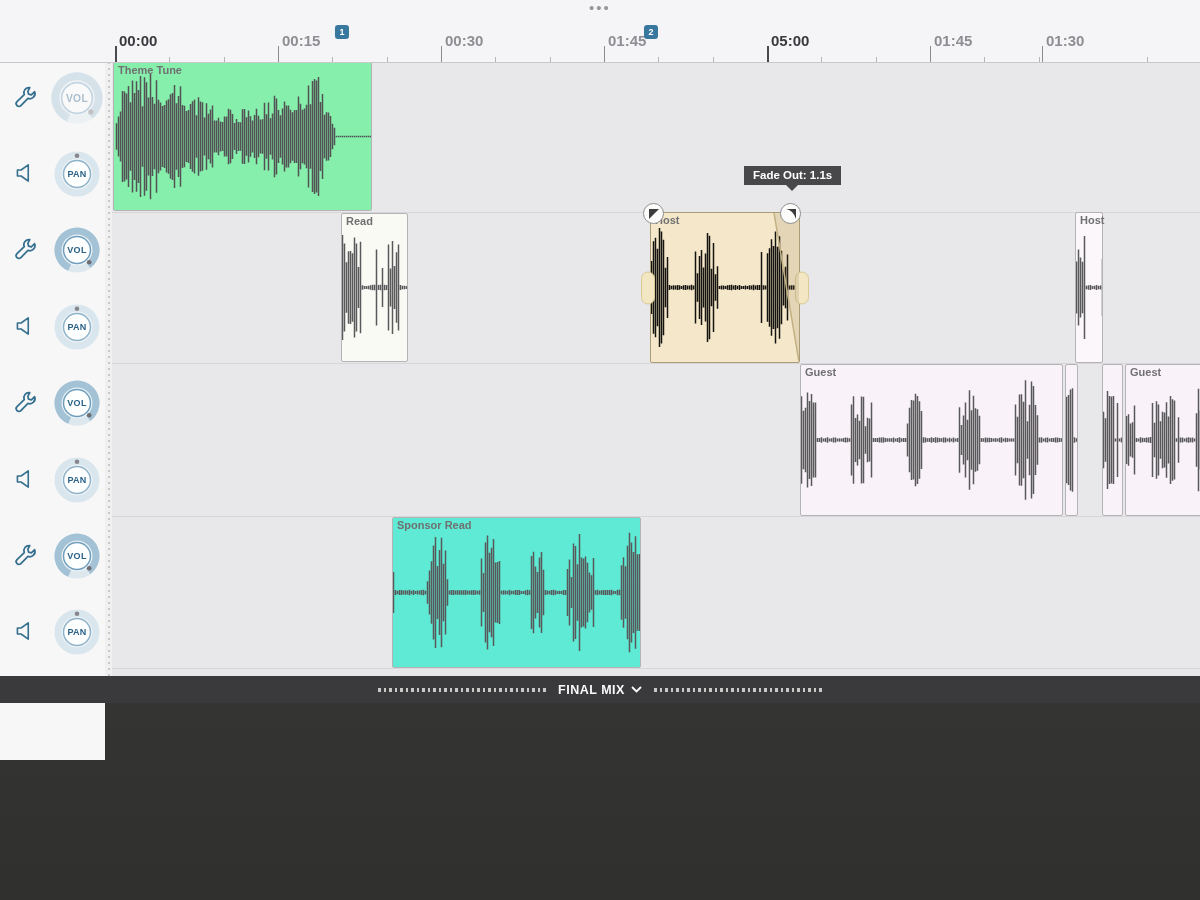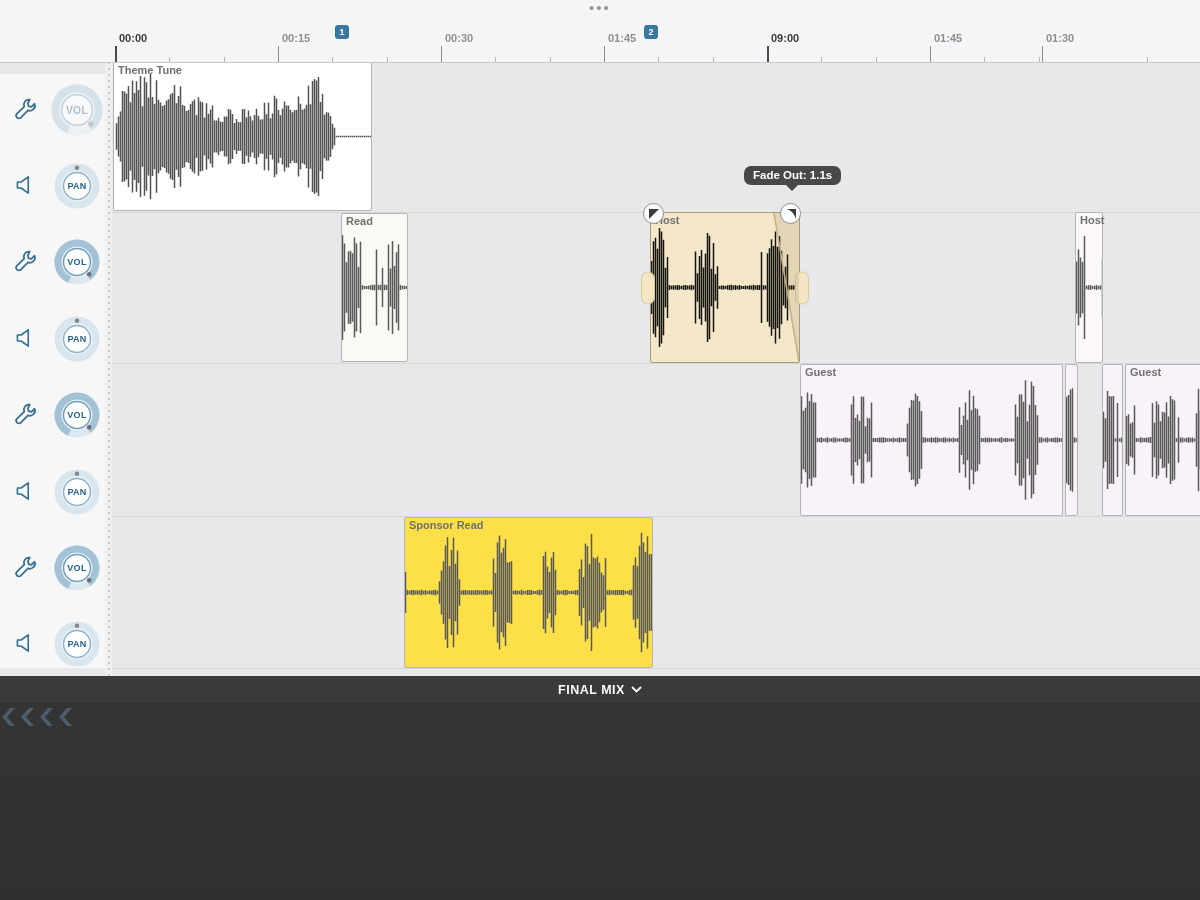--- a/index.html
+++ b/index.html
@@ -6,50 +6,50 @@
   .stage{position:relative;width:1200px;height:900px;overflow:hidden;
     font-family:"Liberation Sans",sans-serif;background:#e8e8ea;}
   
   .topbar{position:absolute;left:0;top:0;width:1200px;height:62px;background:#f5f5f7;
     border-bottom:1px solid #c9c9cb;z-index:5;}
   .handle-dots{position:absolute;left:0;right:0;top:1px;text-align:center;color:#97979b;
     font-size:15px;letter-spacing:2px;line-height:14px;}
   .tick{position:absolute;bottom:0;width:1px;height:5px;background:#b7b7b9;}
   .tick.major{height:16px;width:1px;background:#8c8c90;}
   .tick.bold{background:#4a4a4e;width:2px;}
-  .rlabel{position:absolute;left:4px;top:-14px;font-size:11px;font-weight:bold;color:#8e8e93;white-space:nowrap;}
+  .rlabel{position:absolute;left:4px;top:-14px;font-size:15px;font-weight:bold;color:#8e8e93;white-space:nowrap;}
   .rlabel.bold{color:#3a3a3e;}
   .marker{position:absolute;top:25px;width:14px;height:14px;border-radius:3px;background:#38789f;
     color:#fff;font-size:9px;font-weight:bold;display:flex;align-items:center;justify-content:center;z-index:6;}
   
-  .sidebar{position:absolute;left:0;top:62px;width:105px;height:594px;background:#f7f7f8;z-index:4;margin-top:12px;}
+  .sidebar{position:absolute;left:0;top:62px;width:105px;height:698px;background:#f7f7f8;z-index:4;}
   .sidebar-divider{position:absolute;left:105px;top:62px;width:7px;height:614px;background:#f0f0f1;
     background-image:repeating-linear-gradient(180deg,#c9c9cb 0 2px,transparent 2px 6px);
     background-size:2px 100%;background-position:center top;background-repeat:no-repeat;z-index:4;}
   .srow-icon{position:absolute;left:12px;width:28px;height:28px;}
   .srow-knob{position:absolute;left:52px;width:50px;height:50px;}
   .srow-knob.ghost{opacity:.38;transform:scale(1.14);}
   
   .timeline{position:absolute;left:112px;top:62px;width:1088px;height:614px;background:#e8e8ea;overflow:hidden;}
   .trackline{position:absolute;left:0;width:1088px;height:1px;background:#d7d7d9;}
   .clip{position:absolute;border:1px solid #b4b4b6;border-radius:2px;box-sizing:border-box;}
   .clip .wavebox{position:absolute;inset:0;overflow:hidden;border-radius:2px;}
   .clip .clabel{position:absolute;top:1px;left:4px;font-size:11px;font-weight:bold;color:#707072;white-space:nowrap;z-index:2;}
   .clip.selected{border-color:#a99c77;z-index:3;overflow:visible;}
   .fadehandle{position:absolute;width:21px;height:21px;border-radius:50%;background:#fcfcfb;
     border:1.5px solid #8d8d8f;box-sizing:border-box;z-index:4;display:flex;align-items:center;justify-content:center;}
   .trimpill{position:absolute;width:14px;height:33px;border-radius:8px;background:#f2e6c3;
     border:1px solid #d9c995;box-sizing:border-box;top:50%;transform:translateY(-50%);z-index:1;}
   .tooltip{position:absolute;background:#48484a;color:#fff;font-size:11.5px;font-weight:bold;
-    padding:3px 9px 4px;border-radius:7px;z-index:10;white-space:nowrap;}
+    padding:3px 9px 4px;border-radius:0;z-index:10;white-space:nowrap;}
   .tooltip .tarrow{position:absolute;bottom:-6px;left:42px;width:0;height:0;
     border-left:6px solid transparent;border-right:6px solid transparent;border-top:6px solid #48484a;}
   
   .mixerbar{position:absolute;left:0;top:676px;width:1200px;height:27px;background:#3a3a3c;
-    display:flex;align-items:center;justify-content:center;gap:12px;z-index:5;flex-direction:column;}
+    display:flex;align-items:center;justify-content:center;gap:12px;z-index:5;}
   .mixdash{width:168px;height:4px;
     background:repeating-linear-gradient(90deg,#c9c9c7 0 2.5px,transparent 2.5px 5.5px);}
   .mixlabel{color:#fbfbfb;font-size:12.5px;font-weight:bold;letter-spacing:.5px;display:flex;align-items:center;gap:6px;}
   
   .bottompanel{position:absolute;left:0;top:703px;width:1200px;height:197px;
     background:linear-gradient(180deg,#343432 0%,#30302e 100%);}
   svg{display:block;}
 </style>
 </head>
 <body>
@@ -73,21 +73,21 @@
           <span class="rlabel">00:30</span>
         </div>
         <div class="tick" style="left: 495.333px;"></div>
         <div class="tick" style="left: 549.667px;"></div>
         <div class="tick major" style="left: 604px;">
           <span class="rlabel">01:45</span>
         </div>
         <div class="tick" style="left: 658.333px;"></div>
         <div class="tick" style="left: 712.667px;"></div>
         <div class="tick major bold" style="left: 767px;">
-          <span class="rlabel bold">09:00</span>
+          <span class="rlabel bold">05:00</span>
         </div>
         <div class="tick" style="left: 821.333px;"></div>
         <div class="tick" style="left: 875.667px;"></div>
         <div class="tick major" style="left: 930px;">
           <span class="rlabel">01:45</span>
         </div>
         <div class="tick" style="left: 984.333px;"></div>
         <div class="tick" style="left: 1038.67px;"></div>
         <div class="tick major" style="left: 1042px;">
           <span class="rlabel">01:30</span>
@@ -210,21 +210,21 @@
         </svg>
       </div>
     </div>
   <div class="sidebar-divider"></div>
 
   <div class="timeline" id="timeline">
       <div class="trackline" style="top: 150px;"></div>
       <div class="trackline" style="top: 301px;"></div>
       <div class="trackline" style="top: 454px;"></div>
       <div class="trackline" style="top: 606px;"></div>
-      <div class="clip" style="left: 1px; top: 0px; width: 259px; height: 149px; background: #ffffff;">
+      <div class="clip" style="left: 1px; top: 0px; width: 259px; height: 149px; background: #86efac;">
         <div class="wavebox">
           <svg width="257" height="147" viewBox="0 0 257 147">
             <path d="M0.5 73.5L0.5 73.5M2.5 60.2L2.5 86.8M4.5 53.4L4.5 93.6M6.5 48.6L6.5 98.4M8.5 28.1L8.5 118.9M10.5 28.6L10.5 118.4M12.5 30.4L12.5 116.6M14.5 23.0L14.5 124.0M16.5 39.2L16.5 107.8M18.5 17.6L18.5 129.4M20.5 30.1L20.5 116.9M22.5 18.2L22.5 128.8M24.5 27.1L24.5 119.9M26.5 13.1L26.5 133.9M28.5 43.3L28.5 103.7M30.5 14.3L30.5 132.7M32.5 19.3L32.5 127.7M34.5 34.4L34.5 112.6M36.5 10.8L36.5 136.2M38.5 33.9L38.5 113.1M40.5 40.8L40.5 106.2M42.5 17.3L42.5 129.7M44.5 36.8L44.5 110.2M46.5 39.4L46.5 107.6M48.5 42.9L48.5 104.1M50.5 41.9L50.5 105.1M52.5 37.4L52.5 109.6M54.5 36.2L54.5 110.8M56.5 31.3L56.5 115.7M58.5 29.9L58.5 117.1M60.5 22.1L60.5 124.9M62.5 40.2L62.5 106.8M64.5 33.0L64.5 114.0M66.5 23.3L66.5 123.7M68.5 42.0L68.5 105.0M70.5 42.8L70.5 104.2M72.5 47.9L72.5 99.1M74.5 47.1L74.5 99.9M76.5 41.1L76.5 105.9M78.5 38.3L78.5 108.7M80.5 36.5L80.5 110.5M82.5 52.3L82.5 94.7M84.5 34.3L84.5 112.7M86.5 38.5L86.5 108.5M88.5 39.3L88.5 107.7M90.5 54.4L90.5 92.6M92.5 40.3L92.5 106.7M94.5 50.8L94.5 96.2M96.5 46.4L96.5 100.6M98.5 42.4L98.5 104.6M100.5 57.5L100.5 89.5M102.5 57.4L102.5 89.6M104.5 54.8L104.5 92.2M106.5 58.5L106.5 88.5M108.5 58.9L108.5 88.1M110.5 53.4L110.5 93.6M112.5 53.5L112.5 93.5M114.5 45.8L114.5 101.2M116.5 46.8L116.5 100.2M118.5 51.0L118.5 96.0M120.5 60.1L120.5 86.9M122.5 56.1L122.5 90.9M124.5 58.9L124.5 88.1M126.5 59.3L126.5 87.7M128.5 46.2L128.5 100.8M130.5 45.9L130.5 101.1M132.5 54.3L132.5 92.7M134.5 47.4L134.5 99.6M136.5 53.3L136.5 93.7M138.5 57.5L138.5 89.5M140.5 51.9L140.5 95.1M142.5 45.7L142.5 101.3M144.5 52.8L144.5 94.2M146.5 56.6L146.5 90.4M148.5 56.3L148.5 90.7M150.5 39.8L150.5 107.2M152.5 51.2L152.5 95.8M154.5 39.6L154.5 107.4M156.5 55.3L156.5 91.7M158.5 50.4L158.5 96.6M160.5 32.7L160.5 114.3M162.5 35.4L162.5 111.6M164.5 47.1L164.5 99.9M166.5 52.3L166.5 94.7M168.5 45.6L168.5 101.4M170.5 38.4L170.5 108.6M172.5 42.6L172.5 104.4M174.5 42.5L174.5 104.5M176.5 46.7L176.5 100.3M178.5 49.3L178.5 97.7M180.5 47.0L180.5 100.0M182.5 47.1L182.5 99.9M184.5 33.6L184.5 113.4M186.5 40.8L186.5 106.2M188.5 46.7L188.5 100.3M190.5 45.4L190.5 101.6M192.5 41.8L192.5 105.2M194.5 22.4L194.5 124.6M196.5 41.3L196.5 105.7M198.5 17.9L198.5 129.1M200.5 16.0L200.5 131.0M202.5 17.4L202.5 129.6M204.5 14.0L204.5 133.0M206.5 38.9L206.5 108.1M208.5 31.1L208.5 115.9M210.5 51.8L210.5 95.2M212.5 49.2L212.5 97.8M214.5 49.5L214.5 97.5M216.5 52.9L216.5 94.1M218.5 60.8L218.5 86.2M220.5 64.8L220.5 82.2M222.5 72.7L222.5 74.3M224.5 72.7L224.5 74.3M226.5 72.7L226.5 74.3M228.5 72.7L228.5 74.3M230.5 72.7L230.5 74.3M232.5 72.7L232.5 74.3M234.5 72.7L234.5 74.3M236.5 72.7L236.5 74.3M238.5 72.7L238.5 74.3M240.5 72.7L240.5 74.3M242.5 72.7L242.5 74.3M244.5 72.7L244.5 74.3M246.5 72.7L246.5 74.3M248.5 72.7L248.5 74.3M250.5 72.7L250.5 74.3M252.5 72.7L252.5 74.3M254.5 72.7L254.5 74.3M256.5 72.7L256.5 74.3" stroke="#525254" stroke-width="1.5" fill="none"></path>
           </svg>
         </div>
         <span class="clabel">Theme Tune</span>
       </div>
       <div class="clip" style="left: 229px; top: 151px; width: 67px; height: 149px; background: rgb(250, 250, 245);">
         <div class="wavebox">
           <svg width="65" height="147" viewBox="0 0 65 147">
@@ -288,21 +288,21 @@
         </div>
       </div>
       <div class="clip" style="left: 1013px; top: 302px; width: 85px; height: 152px; background: rgb(249, 242, 248);">
         <div class="wavebox">
           <svg width="83" height="150" viewBox="0 0 83 150">
             <path d="M0.5 51.1L0.5 98.9M2.5 49.2L2.5 100.8M4.5 58.4L4.5 91.6M6.5 57.3L6.5 92.7M8.5 40.5L8.5 109.5M10.5 73.0L10.5 77.0M12.5 73.5L12.5 76.5M14.5 72.2L14.5 77.8M16.5 72.8L16.5 77.2M18.5 73.1L18.5 76.9M20.5 72.4L20.5 77.6M22.5 72.4L22.5 77.6M24.5 72.1L24.5 77.9M26.5 38.1L26.5 111.9M28.5 57.7L28.5 92.3M30.5 36.3L30.5 113.7M32.5 39.6L32.5 110.4M34.5 56.2L34.5 93.8M36.5 46.7L36.5 103.3M38.5 47.4L38.5 102.6M40.5 37.2L40.5 112.8M42.5 51.5L42.5 98.5M44.5 30.9L44.5 119.1M46.5 34.3L46.5 115.7M48.5 35.5L48.5 114.5M50.5 73.2L50.5 76.8M52.5 52.2L52.5 97.8M54.5 72.6L54.5 77.4M56.5 72.6L56.5 77.4M58.5 73.4L58.5 76.6M60.5 72.8L60.5 77.2M62.5 72.3L62.5 77.7M64.5 72.8L64.5 77.2M66.5 72.6L66.5 77.4M68.5 73.4L68.5 76.6M70.5 48.2L70.5 101.8M72.5 23.8L72.5 126.2M74.5 45.5L74.5 104.5M76.5 55.5L76.5 94.5M78.5 32.7L78.5 117.3M80.5 42.6L80.5 107.4M82.5 47.8L82.5 102.2" stroke="#59595b" stroke-width="1.5" fill="none"></path>
           </svg>
         </div>
         <span class="clabel">Guest</span>
       </div>
-      <div class="clip" style="left: 292px; top: 455px; width: 249px; height: 151px; background: #fde047; padding-left: 20px;">
+      <div class="clip" style="left: 280px; top: 455px; width: 249px; height: 151px; background: #5eead4; padding-left: 20px;">
         <div class="wavebox">
           <svg width="247" height="149" viewBox="0 0 247 149">
             <path d="M0.5 54.0L0.5 95.0M2.5 71.9L2.5 77.1M4.5 72.7L4.5 76.3M6.5 72.1L6.5 76.9M8.5 72.0L8.5 77.0M10.5 72.4L10.5 76.6M12.5 72.2L12.5 76.8M14.5 72.5L14.5 76.5M16.5 71.8L16.5 77.2M18.5 72.8L18.5 76.2M20.5 72.1L20.5 76.9M22.5 73.0L22.5 76.0M24.5 72.4L24.5 76.6M26.5 72.6L26.5 76.4M28.5 72.0L28.5 77.0M30.5 71.8L30.5 77.2M32.5 72.8L32.5 76.2M34.5 63.2L34.5 85.8M36.5 52.6L36.5 96.4M38.5 43.3L38.5 105.7M40.5 27.5L40.5 121.5M42.5 19.0L42.5 130.0M44.5 48.1L44.5 100.9M46.5 31.9L46.5 117.1M48.5 19.7L48.5 129.3M50.5 45.7L50.5 103.3M52.5 32.6L52.5 116.4M54.5 61.2L54.5 87.8M56.5 72.6L56.5 76.4M58.5 72.1L58.5 76.9M60.5 71.9L60.5 77.1M62.5 72.5L62.5 76.5M64.5 72.3L64.5 76.7M66.5 72.2L66.5 76.8M68.5 72.2L68.5 76.8M70.5 72.3L70.5 76.7M72.5 72.1L72.5 76.9M74.5 72.4L74.5 76.6M76.5 72.4L76.5 76.6M78.5 72.2L78.5 76.8M80.5 72.0L80.5 77.0M82.5 72.2L82.5 76.8M84.5 72.8L84.5 76.2M86.5 72.3L86.5 76.7M88.5 40.6L88.5 108.4M90.5 54.9L90.5 94.1M92.5 24.5L92.5 124.5M94.5 17.4L94.5 131.6M96.5 34.7L96.5 114.3M98.5 29.8L98.5 119.2M100.5 21.0L100.5 128.0M102.5 44.5L102.5 104.5M104.5 43.9L104.5 105.1M106.5 42.9L106.5 106.1M108.5 72.8L108.5 76.2M110.5 72.3L110.5 76.7M112.5 72.4L112.5 76.6M114.5 72.7L114.5 76.3M116.5 71.7L116.5 77.3M118.5 72.8L118.5 76.2M120.5 72.7L120.5 76.3M122.5 71.9L122.5 77.1M124.5 72.1L124.5 76.9M126.5 72.1L126.5 76.9M128.5 72.9L128.5 76.1M130.5 72.9L130.5 76.1M132.5 72.2L132.5 76.8M134.5 71.8L134.5 77.2M136.5 72.2L136.5 76.8M138.5 38.0L138.5 111.0M140.5 33.8L140.5 115.2M142.5 48.5L142.5 100.5M144.5 53.9L144.5 95.1M146.5 39.4L146.5 109.6M148.5 33.9L148.5 115.1M150.5 51.8L150.5 97.2M152.5 72.1L152.5 76.9M154.5 72.4L154.5 76.6M156.5 72.8L156.5 76.2M158.5 71.9L158.5 77.1M160.5 71.7L160.5 77.3M162.5 72.2L162.5 76.8M164.5 73.0L164.5 76.0M166.5 72.7L166.5 76.3M168.5 72.9L168.5 76.1M170.5 71.9L170.5 77.1M172.5 72.0L172.5 77.0M174.5 50.9L174.5 98.1M176.5 41.6L176.5 107.4M178.5 59.1L178.5 89.9M180.5 25.4L180.5 123.6M182.5 27.9L182.5 121.1M184.5 46.3L184.5 102.7M186.5 16.1L186.5 132.9M188.5 39.5L188.5 109.5M190.5 40.5L190.5 108.5M192.5 38.5L192.5 110.5M194.5 44.8L194.5 104.2M196.5 54.6L196.5 94.4M198.5 57.2L198.5 91.8M200.5 40.1L200.5 108.9M202.5 72.2L202.5 76.8M204.5 71.7L204.5 77.3M206.5 72.5L206.5 76.5M208.5 72.2L208.5 76.8M210.5 72.1L210.5 76.9M212.5 71.9L212.5 77.1M214.5 72.1L214.5 76.9M216.5 72.1L216.5 76.9M218.5 71.8L218.5 77.2M220.5 72.7L220.5 76.3M222.5 72.9L222.5 76.1M224.5 71.7L224.5 77.3M226.5 71.8L226.5 77.2M228.5 47.2L228.5 101.8M230.5 39.2L230.5 109.8M232.5 48.3L232.5 100.7M234.5 27.8L234.5 121.2M236.5 14.7L236.5 134.3M238.5 24.5L238.5 124.5M240.5 34.0L240.5 115.0M242.5 18.2L242.5 130.8M244.5 36.3L244.5 112.7M246.5 36.0L246.5 113.0" stroke="#59595b" stroke-width="1.5" fill="none"></path>
           </svg>
         </div>
         <span class="clabel">Sponsor Read</span>
       </div>
     </div>
 
   <div class="tooltip" id="fadetip" style="left: 744px; top: 166px;">

